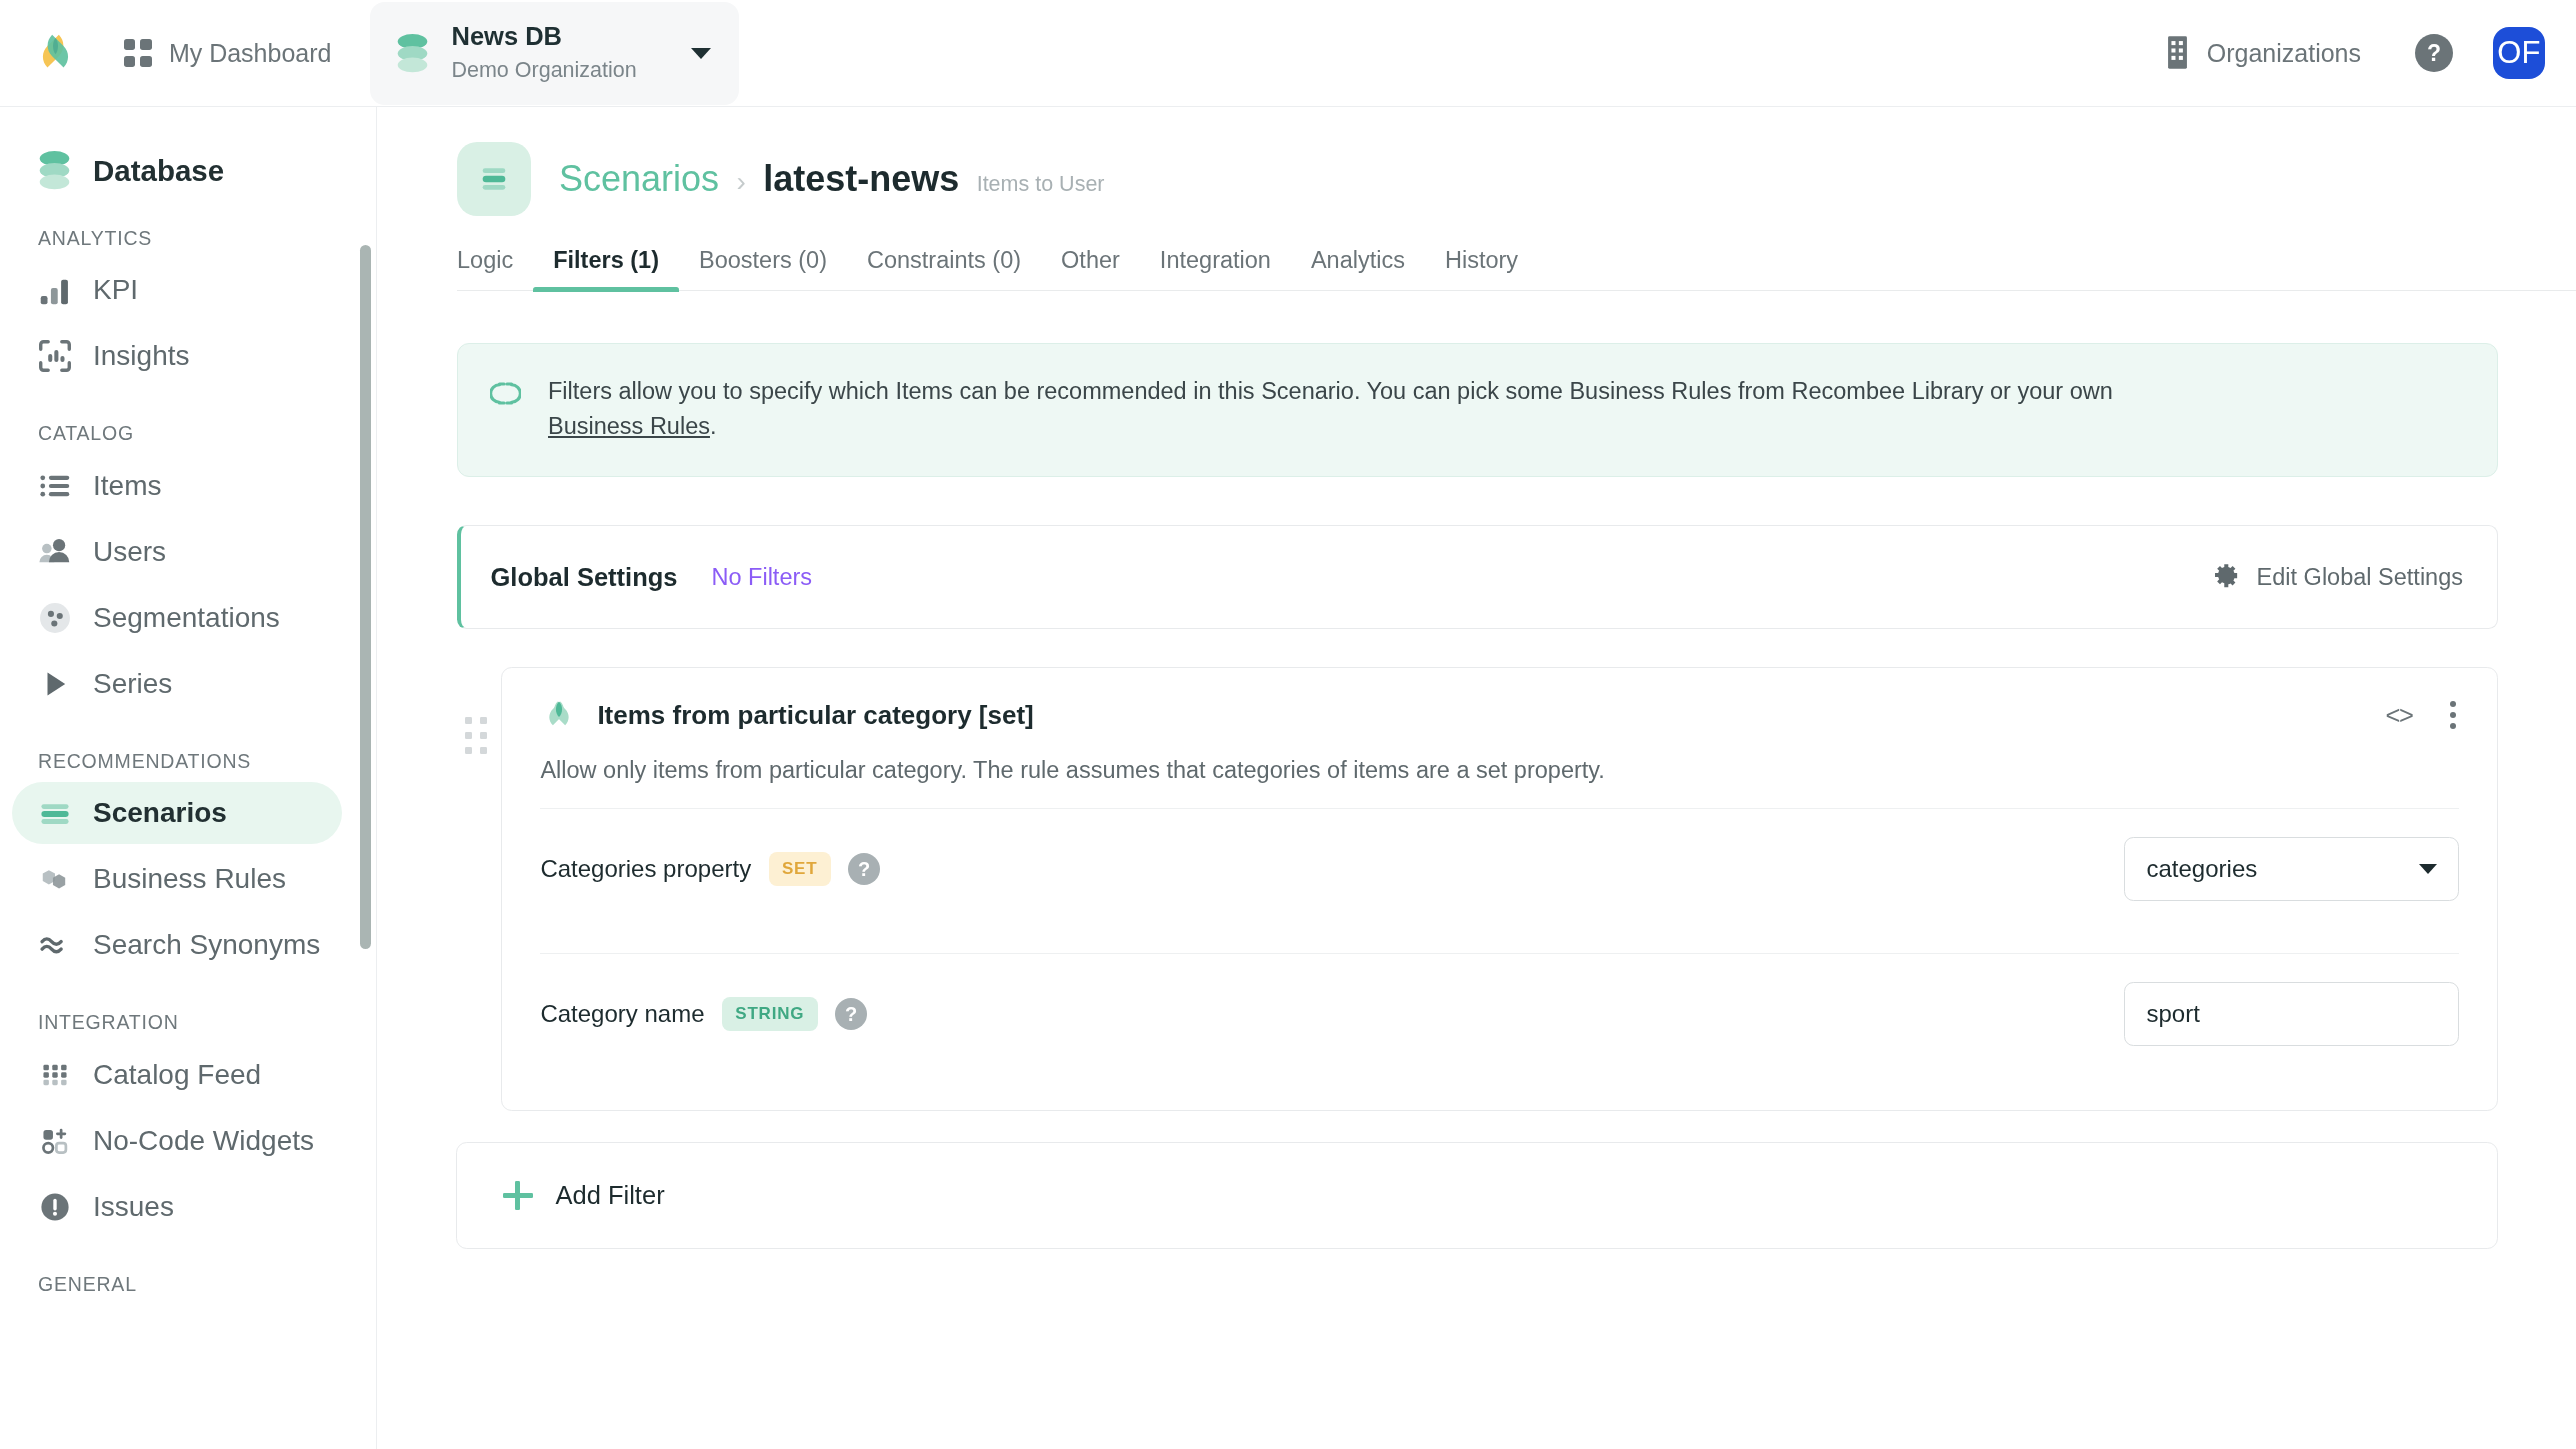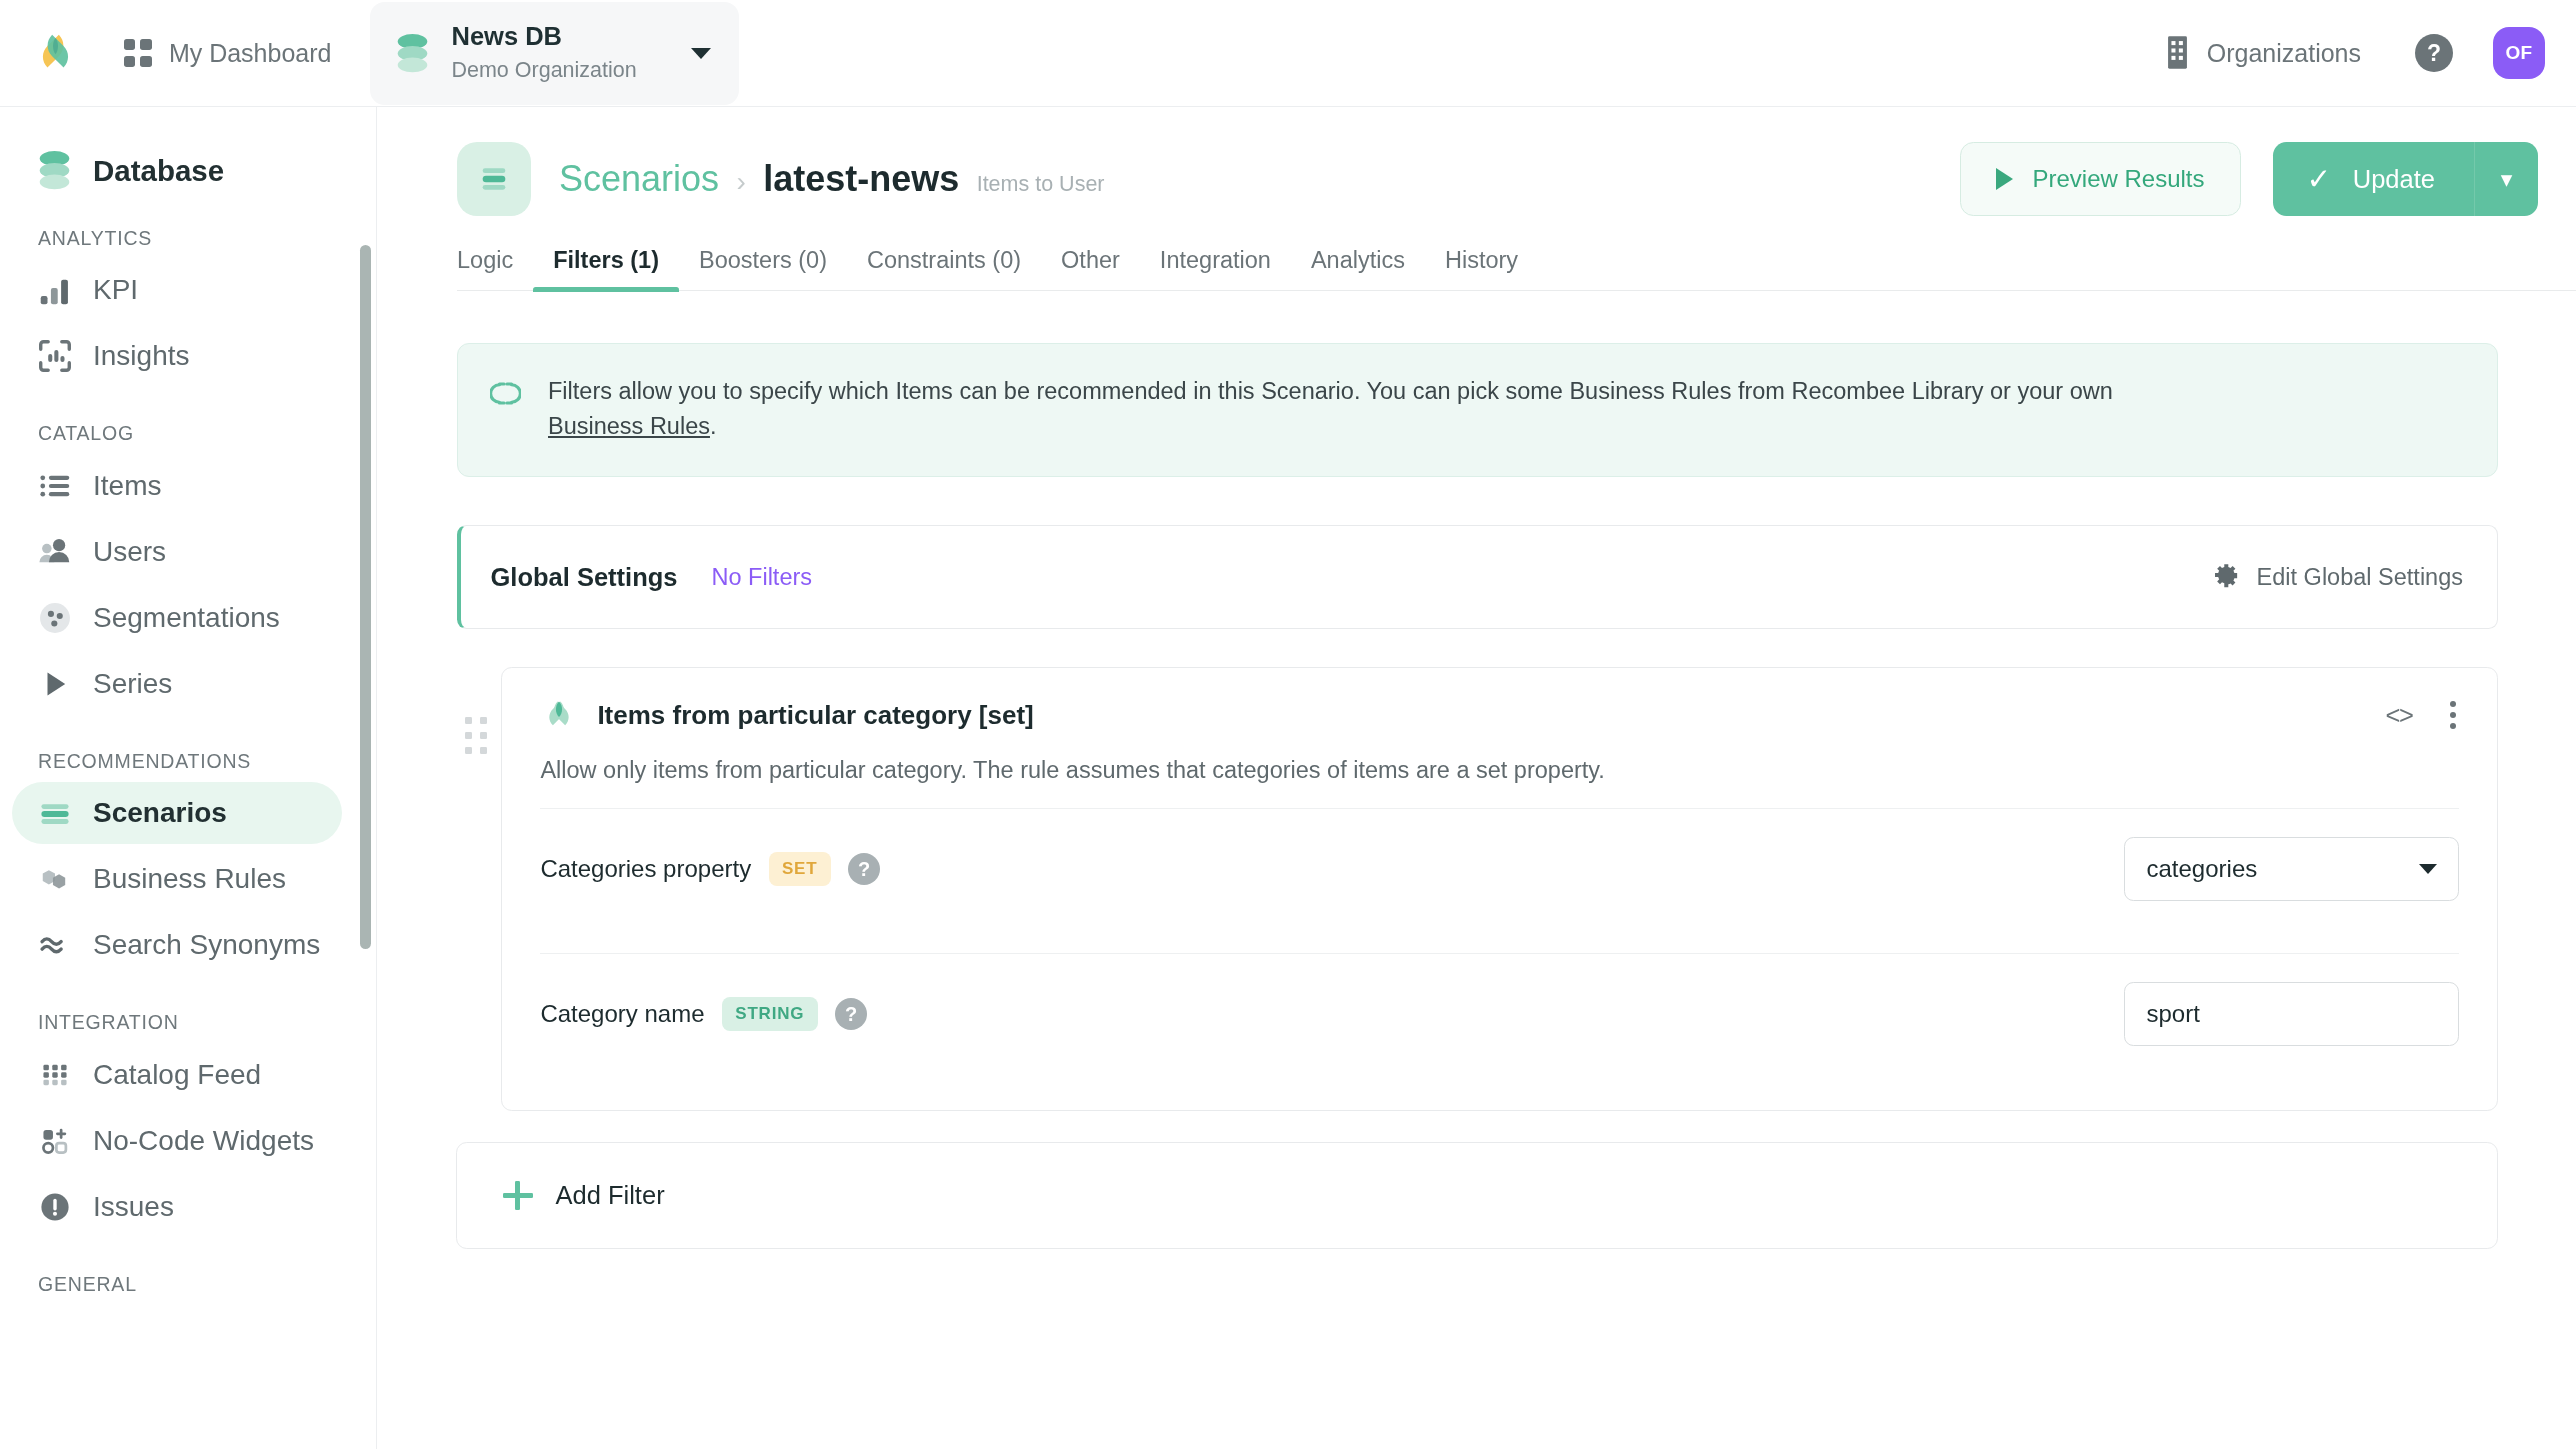--- a/index.html
+++ b/index.html
@@ -56,21 +56,21 @@
   .help-circle {
     margin-left: 46px; width: 38px; height: 38px; border-radius: 50%;
     background: #6b7478; color: #fff; font-size: 23px; font-weight: bold;
     display: flex; align-items: center; justify-content: center; cursor: pointer;
   }
   .avatar {
     margin-left: 40px; width: 52px; height: 52px; border-radius: 16px;
     background: #f5c košíku;
   }
   .avatar {
-    background: #8b5cf6; color: #fff; font-size: 19px; font-weight: 700;
+    background: #1d4ed8; color: #fff; font-size: 31px; font-weight: 400;
     display: flex; align-items: center; justify-content: center; cursor: pointer;
     letter-spacing: 0.3px;
   }
 
   
   .sidebar {
     position: absolute; top: 107px; left: 0; width: 377px; height: 1342px;
     background: #fff; border-right: 0.7px solid #eceef0; overflow: hidden;
   }
   .sb-head { display: flex; align-items: center; margin: 42px 0 0 35px; }
@@ -496,35 +496,20 @@
         <rect x="10" y="11" width="34" height="7" rx="3.5" fill="#9fd9c4"></rect>
         <rect x="10" y="22" width="34" height="10" rx="5" fill="#4fb997"></rect>
         <rect x="10" y="36" width="34" height="7" rx="3.5" fill="#9fd9c4"></rect>
       </svg>
     </div>
     <div class="crumbs">
       <span class="crumb-link">Scenarios</span>
       <span class="crumb-sep">›</span>
       <span class="crumb-cur">latest-news</span>
       <span class="crumb-sub">Items to User</span>
-    </div>
-    <div class="head-actions">
-      <div class="btn-preview">
-        <span class="tri-play"></span>
-        <span>Preview Results</span>
-      </div>
-      <div class="btn-update-group">
-        <div class="btn-update">
-          <span class="check-g">✓</span>
-          <span>Update</span>
-        </div>
-        <div class="btn-update-caret">
-          <span>▾</span>
-        </div>
-      </div>
     </div>
   </div>
 
   <div class="tabs">
     <div class="tab">Logic</div>
     <div class="tab active">Filters (1)</div>
     <div class="tab">Boosters (0)</div>
     <div class="tab">Constraints (0)</div>
     <div class="tab">Other</div>
     <div class="tab">Integration</div>

